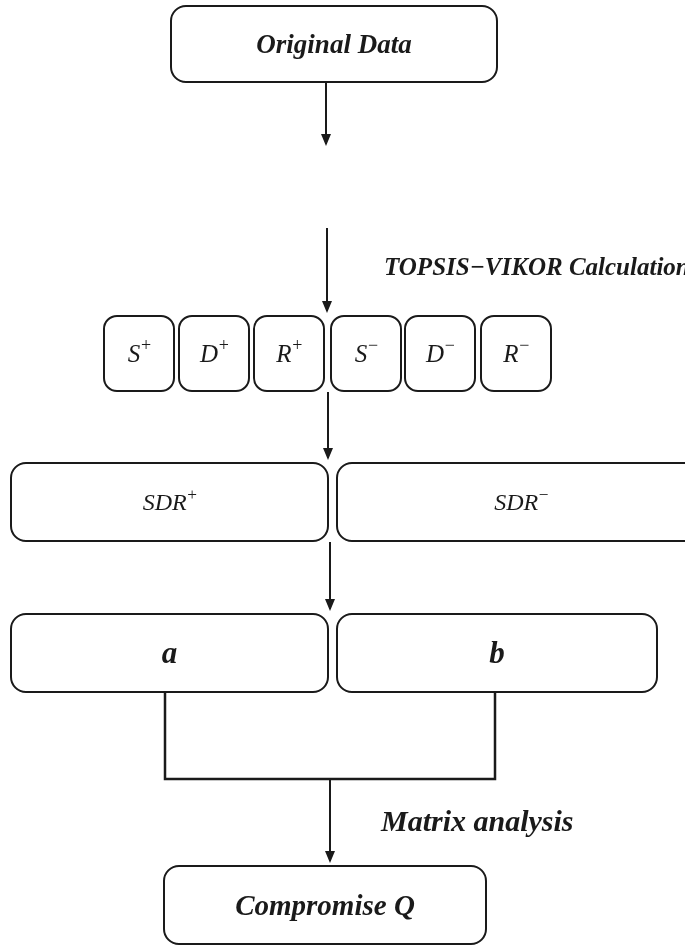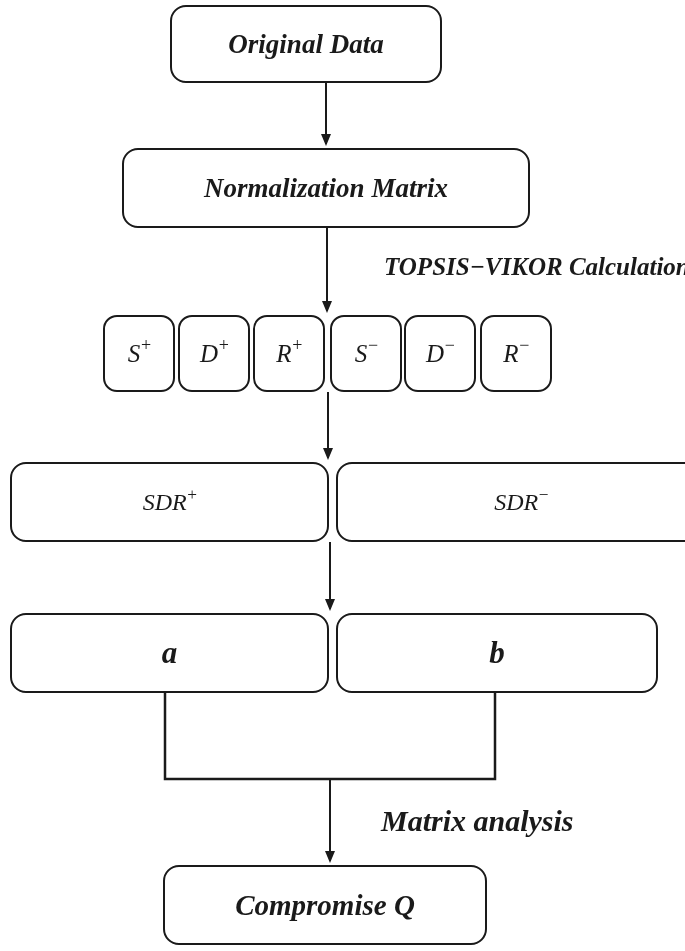--- a/index.html
+++ b/index.html
@@ -71,21 +71,21 @@
     font-size: 25px;
     margin-left: 36px;
   }
   #label-cluster {
     left: 381px;
     top: 804px;
     font-size: 30px;
   }
 
   
-  #node-original        { left: 170px; top: 5px;   width: 272px; height: 78px; }
+  #node-original        { left: 170px; top: 5px;   width: 328px; height: 78px; }
   #node-normalization   { left: 122px; top: 148px; width: 408px; height: 80px; }
   #node-s-plus  { left: 103px; }
   #node-d-plus  { left: 178px; }
   #node-r-plus  { left: 253px; }
   #node-s-minus { left: 330px; }
   #node-d-minus { left: 404px; }
   #node-r-minus { left: 480px; }
   #node-sdr-plus  { left: 10px;  top: 462px; width: 319px; height: 80px; }
   #node-sdr-minus { left: 336px; top: 462px; width: 370px; height: 80px; }
   #node-a { left: 10px;  top: 613px; width: 319px; height: 80px; font-size: 31px; }
@@ -114,23 +114,20 @@
 
     <path d="M165,693 L165,779 L495,779 L495,693" fill="none" stroke="#1a1a1a" stroke-width="2.5"></path>
 
     <line x1="330" y1="779" x2="330" y2="861" stroke="#1a1a1a" stroke-width="2" marker-end="url(#arrowhead)"></line>
   </svg>
 
   <div class="node word" id="node-original">
     <span>Original Data</span>
   </div>
 
-  <div class="node word" id="node-normalization">
-    <span>Normalization Matrix</span>
-  </div>
 
   <div class="flabel" id="label-topsis">TOPSIS−VIKOR Calculation</div>
 
   <div class="node math small" id="node-s-plus">
     <span><span>S</span><sup>+</sup></span>
   </div>
   <div class="node math small" id="node-d-plus">
     <span><span>D</span><sup>+</sup></span>
   </div>
   <div class="node math small" id="node-r-plus">

